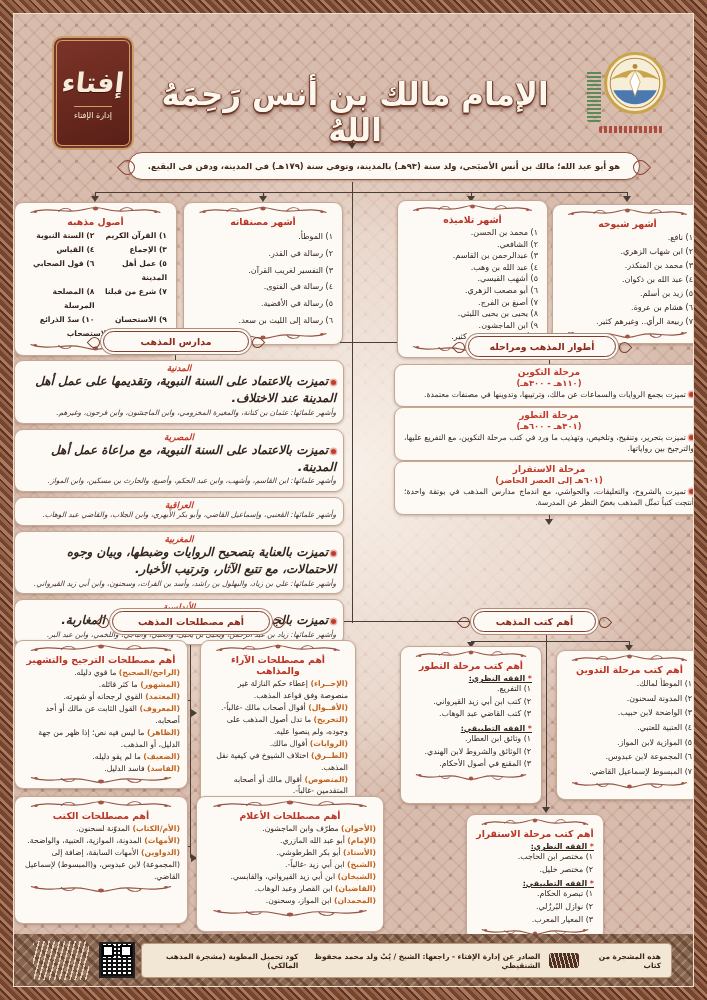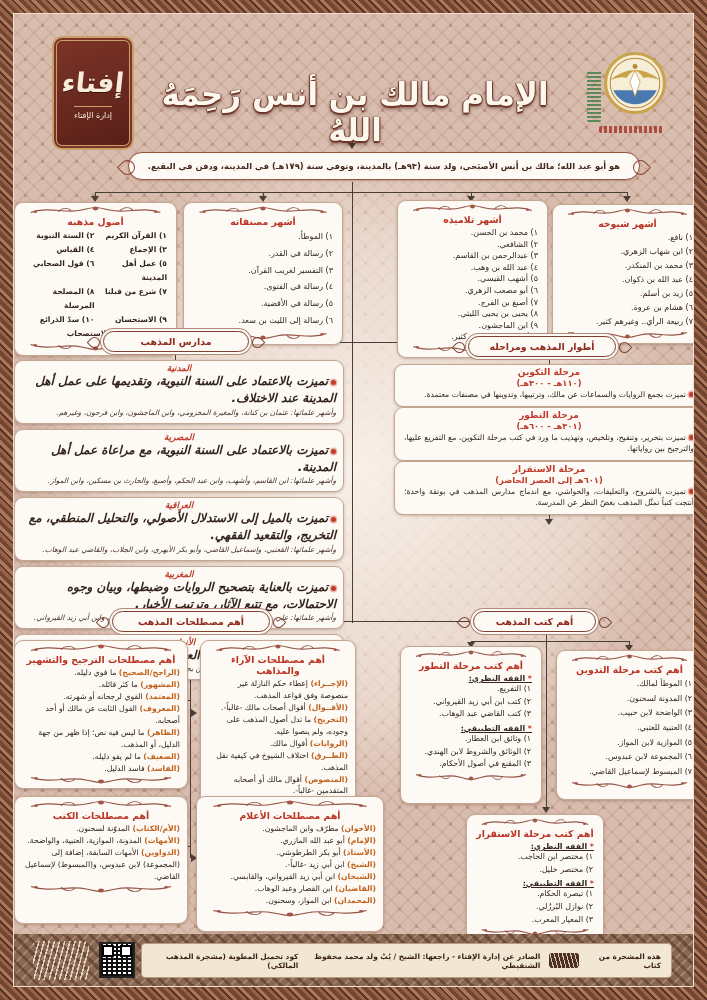--- a/index.html
+++ b/index.html
@@ -319,21 +319,20 @@
       <div class="school-trait"><span class="flower"></span><span>تميزت بالاعتماد على السنة النبوية، وتقديمها على عمل أهل المدينة عند الاختلاف.</span></div>
       <div class="school-scholars">وأشهر علمائها: عثمان بن كنانة، والمغيرة المخزومي، وابن الماجشون، وابن فرحون، وغيرهم.</div>
     </div>
       <div class="school-card">
       <div class="school-name">المصرية</div>
       <div class="school-trait"><span class="flower"></span><span>تميزت بالاعتماد على السنة النبوية، مع مراعاة عمل أهل المدينة.</span></div>
       <div class="school-scholars">وأشهر علمائها: ابن القاسم، وأشهب، وابن عبد الحكم، وأصبغ، والحارث بن مسكين، وابن المواز.</div>
     </div>
       <div class="school-card">
       <div class="school-name">العراقية</div>
-      <div class="school-trait"><span class="flower"></span><span>تميزت بالميل إلى الاستدلال الأصولي، والتحليل المنطقي، مع التخريج، والتقعيد الفقهي.</span></div>
       <div class="school-scholars">وأشهر علمائها: القعنبي، وإسماعيل القاضي، وأبو بكر الأبهري، وابن الجلاب، والقاضي عبد الوهاب.</div>
     </div>
       <div class="school-card">
       <div class="school-name">المغربية</div>
       <div class="school-trait"><span class="flower"></span><span>تميزت بالعناية بتصحيح الروايات وضبطها، وبيان وجوه الاحتمالات، مع تتبع الآثار، وترتيب الأخبار.</span></div>
       <div class="school-scholars">وأشهر علمائها: علي بن زياد، والبهلول بن راشد، وأسد بن الفرات، وسحنون، وابن أبي زيد القيرواني.</div>
     </div>
       <div class="school-card">
       <div class="school-name">الأندلسية</div>
       <div class="school-trait"><span class="flower"></span><span>تميزت بالجمع بين طريقة العراقيين، وطريقة المغاربة.</span></div>

